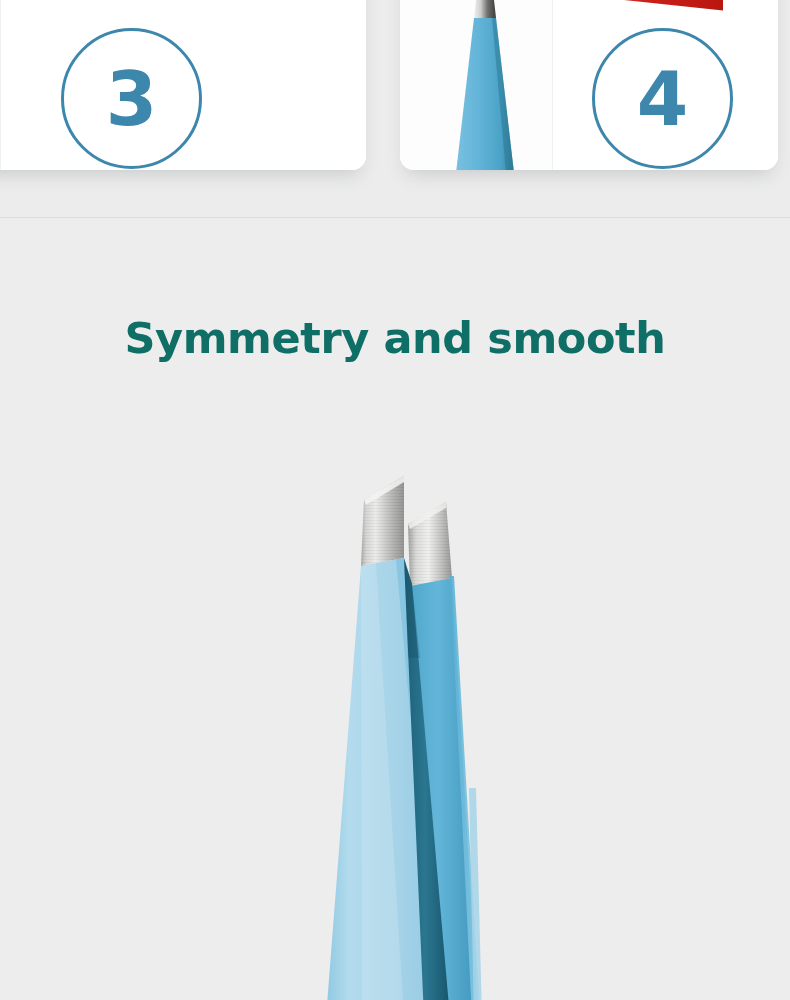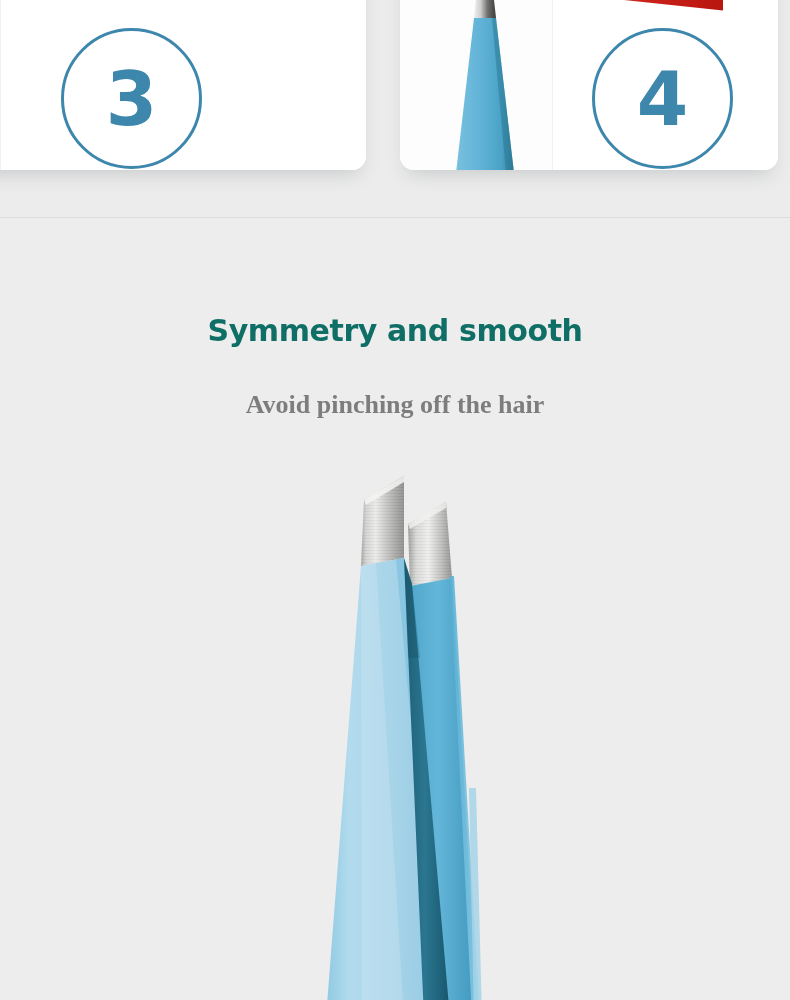--- a/index.html
+++ b/index.html
@@ -68,21 +68,21 @@
   
   .main{
     position:absolute;left:0;top:218px;width:790px;height:782px;
     background:#ededed;
   }
   .headline{
     position:absolute;left:0;right:0;top:95px;
     text-align:center;
     font-family:"DejaVu Sans",sans-serif;
     font-weight:700;
-    font-size:30px;
+    font-size:43px;
     letter-spacing:-.4px;
     color:#0f6f66;
   }
   .subhead{
     position:absolute;left:0;right:0;top:172px;
     text-align:center;
     font-family:"Liberation Serif","DejaVu Serif",serif;
     font-weight:700;
     font-size:26px;
     color:#7d7d7d;
@@ -141,21 +141,20 @@
         <div class="num-circle" style="left:39px;top:258px;width:141px;height:141px;">
           <span style="font-size:74px;">4</span>
         </div>
       </div>
     </div>
   </div>
 
   <div class="main">
 
     <div class="headline">Symmetry and smooth</div>
-    <div class="subhead">Avoid pinching off the hair</div>
 
     <div class="big-tweezer">
       <svg class="bt-layer" width="220" height="560" viewBox="0 0 220 560" preserveAspectRatio="none">
         <defs>
 
           <linearGradient id="steelL" x1="0" y1="0" x2="1" y2="0">
             <stop offset="0%" stop-color="#a3a3a1"></stop>
             <stop offset="12%" stop-color="#d2d2d0"></stop>
             <stop offset="34%" stop-color="#eaeae8"></stop>
             <stop offset="58%" stop-color="#c6c6c4"></stop>

